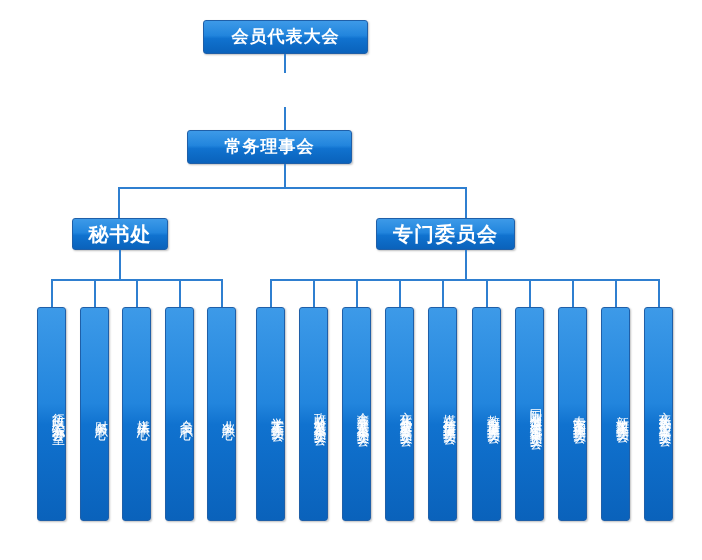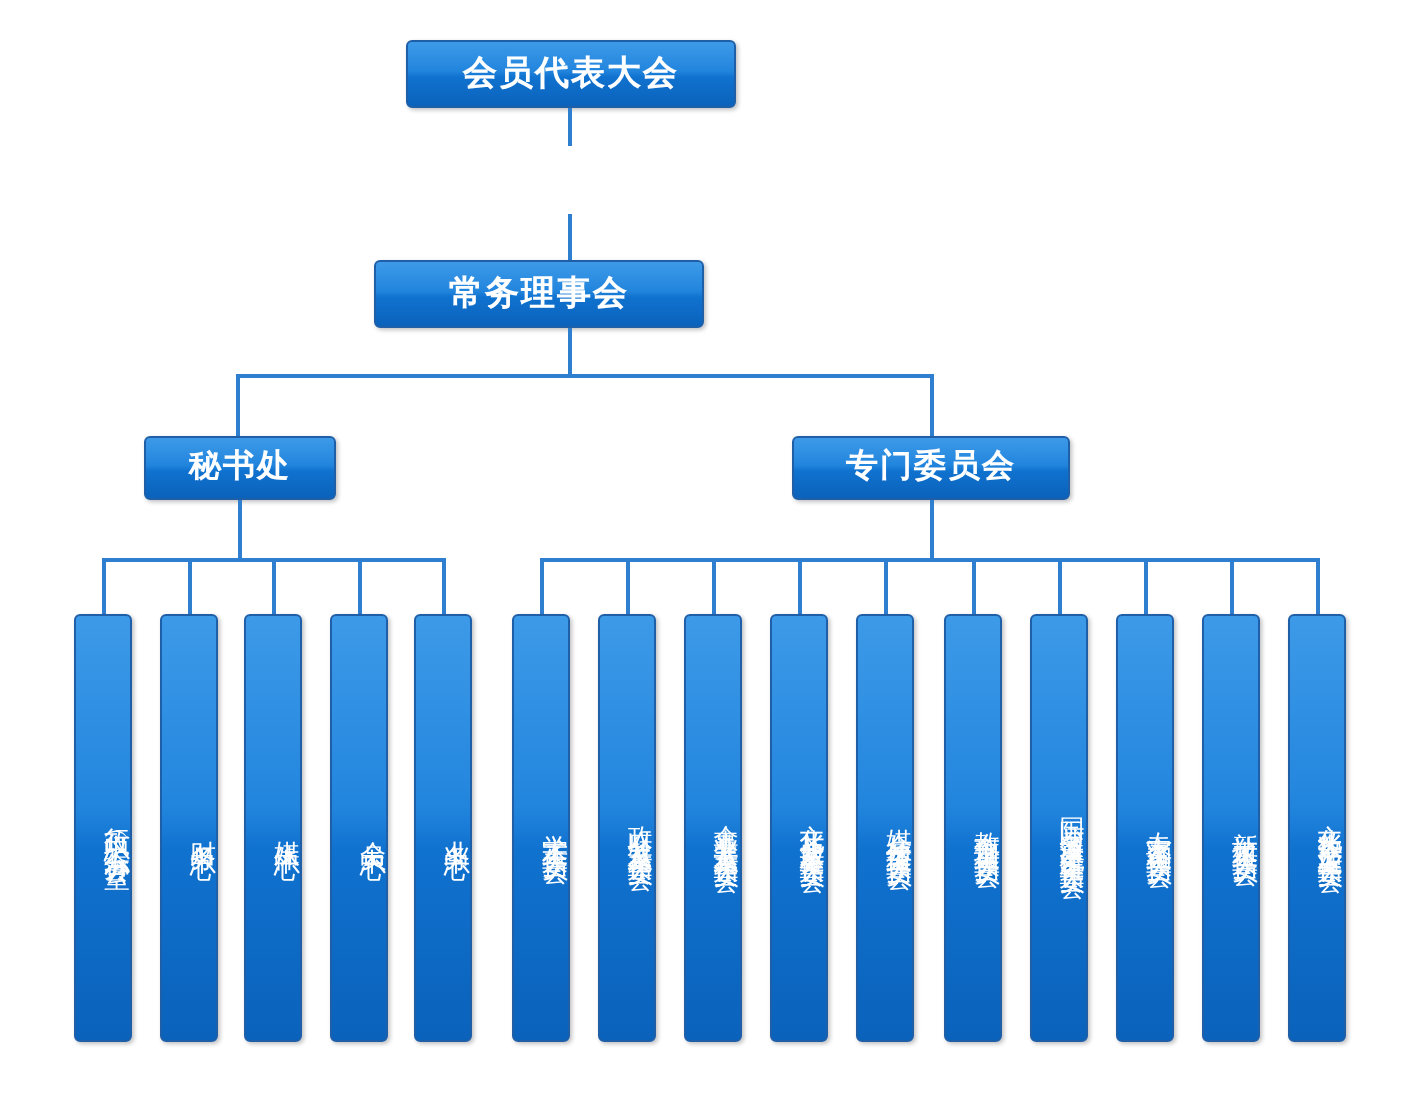--- a/index.html
+++ b/index.html
@@ -24,21 +24,21 @@
     justify-content:center;
     box-shadow:1px 1px 2px rgba(0,0,0,0.25);
     font-weight:bold;
     letter-spacing:1px;
   }
   .node.top{
     font-size:17px;
     line-height:1.1;
   }
   .node.mid{
-    font-size:16px;
+    font-size:20px;
     line-height:1.1;
     text-align:right;
   }
   .node.vert{
     writing-mode:vertical-rl;
     text-orientation:upright;
     font-size:13px;
     font-weight:normal;
     letter-spacing:2px;
     padding:8px 0;
@@ -65,21 +65,21 @@
   <div class="line v" style="left:284px;top:107px;height:23px;"></div>
 
   <div class="line v" style="left:284px;top:164px;height:24px;"></div>
 
   <div class="line h" style="left:118px;top:187px;width:349px;"></div>
   <div class="line v" style="left:118px;top:187px;height:31px;"></div>
   <div class="line v" style="left:465px;top:187px;height:31px;"></div>
 
   <div class="node mid" style="left:72px;top:218px;width:96px;height:32px;">秘书处</div>
 
-  <div class="node mid" style="left:396px;top:218px;width:139px;height:32px;">专门委员会</div>
+  <div class="node mid" style="left:376px;top:218px;width:139px;height:32px;">专门委员会</div>
 
   <div class="line v" style="left:119px;top:250px;height:30px;"></div>
   <div class="line h" style="left:51px;top:279px;width:171px;"></div>
 
   <div class="line v" style="left:51px;top:279px;height:29px;"></div>
   <div class="line v" style="left:94px;top:279px;height:29px;"></div>
   <div class="line v" style="left:136px;top:279px;height:29px;"></div>
   <div class="line v" style="left:179px;top:279px;height:29px;"></div>
   <div class="line v" style="left:221px;top:279px;height:29px;"></div>
 

